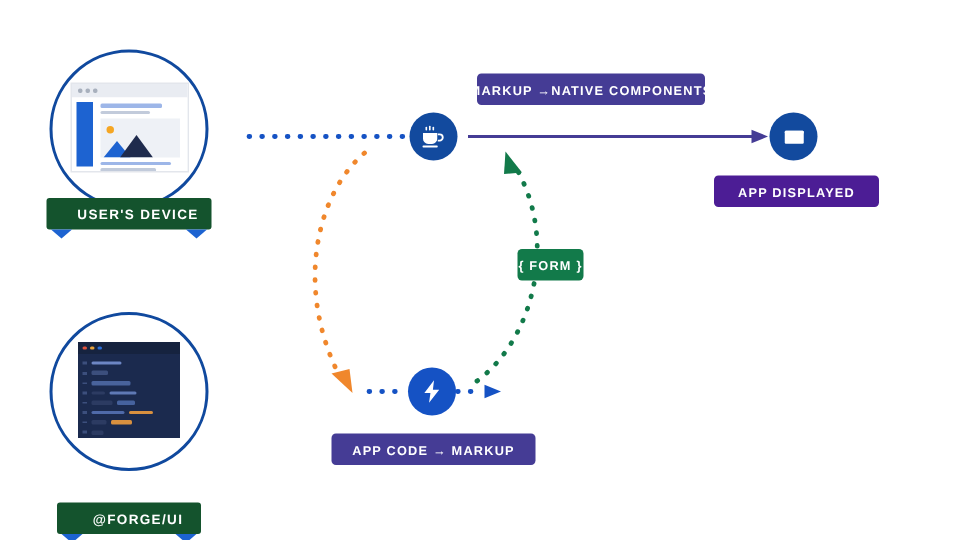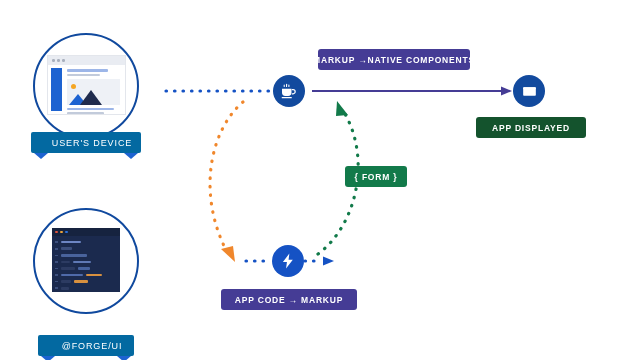--- a/index.html
+++ b/index.html
@@ -17,23 +17,23 @@
 
   
   .node-circle {
     position: absolute;
     border-radius: 50%;
     border: 2.5px solid #10499e;
     background: #ffffff;
   }
   .node-label {
     position: absolute;
-    background: #0369a1;
+    background: #14532d;
     color: #ffffff;
-    font-weight: normal;
+    font-weight: bold;
     letter-spacing: 0.9px;
     text-align: center;
     display: flex;
     align-items: center;
     justify-content: center;
     border-radius: 2px;
     white-space: nowrap;
     padding-left: 12px;
   }
   .node-label::before,
@@ -261,26 +261,26 @@
     <svg width="19" height="19" viewBox="0 0 24 24">
       <rect x="4" y="6.5" width="16" height="11" rx="1" fill="#ffffff"></rect>
       <rect x="4" y="6.5" width="16" height="2.6" rx="1" fill="#ffffff"></rect>
     </svg>
   </div>
 
   <div class="pill" style="left:318px; top:49px; width:152px; height:21px; background:#453c95; font-size:8.5px;">
     <span>MARKUP →NATIVE COMPONENTS</span>
   </div>
 
-  <div class="pill" style="left:476px; top:117px; width:110px; height:21px; background:#14532d; font-size:8.5px;">
+  <div class="pill" style="left:476px; top:117px; width:110px; height:21px; background:#4c1d95; font-size:8.5px;">
     <span>APP DISPLAYED</span>
   </div>
 
 
-  <div class="pill" style="left:345px; top:166px; width:62px; height:21px; background:#127a4a; font-size:8.5px;">
+  <div class="pill" style="left:345px; top:166px; width:44px; height:21px; background:#127a4a; font-size:8.5px;">
     <span>{ FORM }</span>
   </div>
 
   <div class="pill" style="left:221px; top:289px; width:136px; height:21px; background:#453c95; font-size:8.5px;">
     <span>APP CODE → MARKUP</span>
   </div>
 
 </div>
 
 </body></html>

